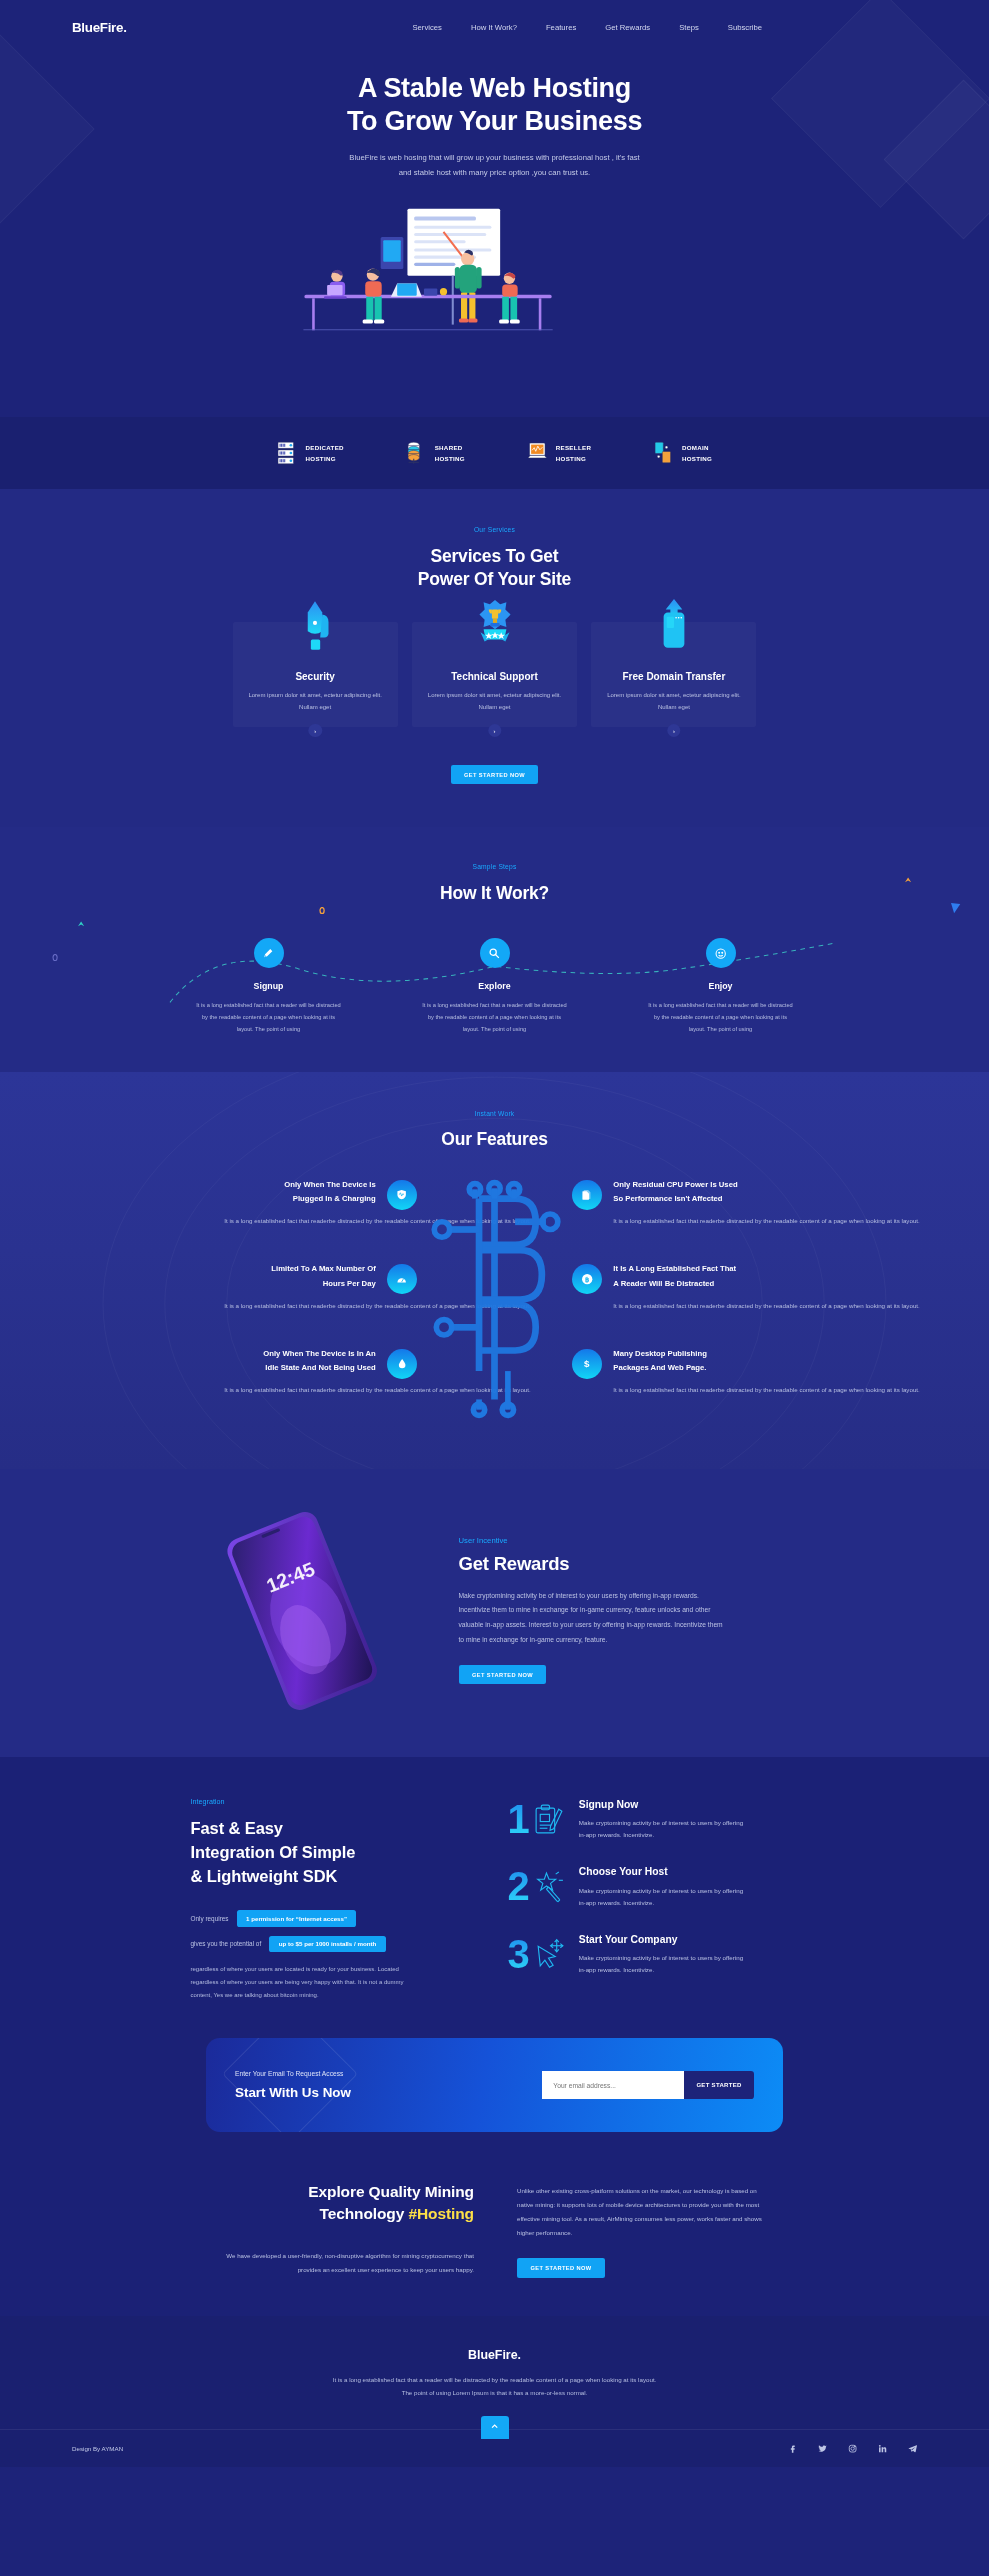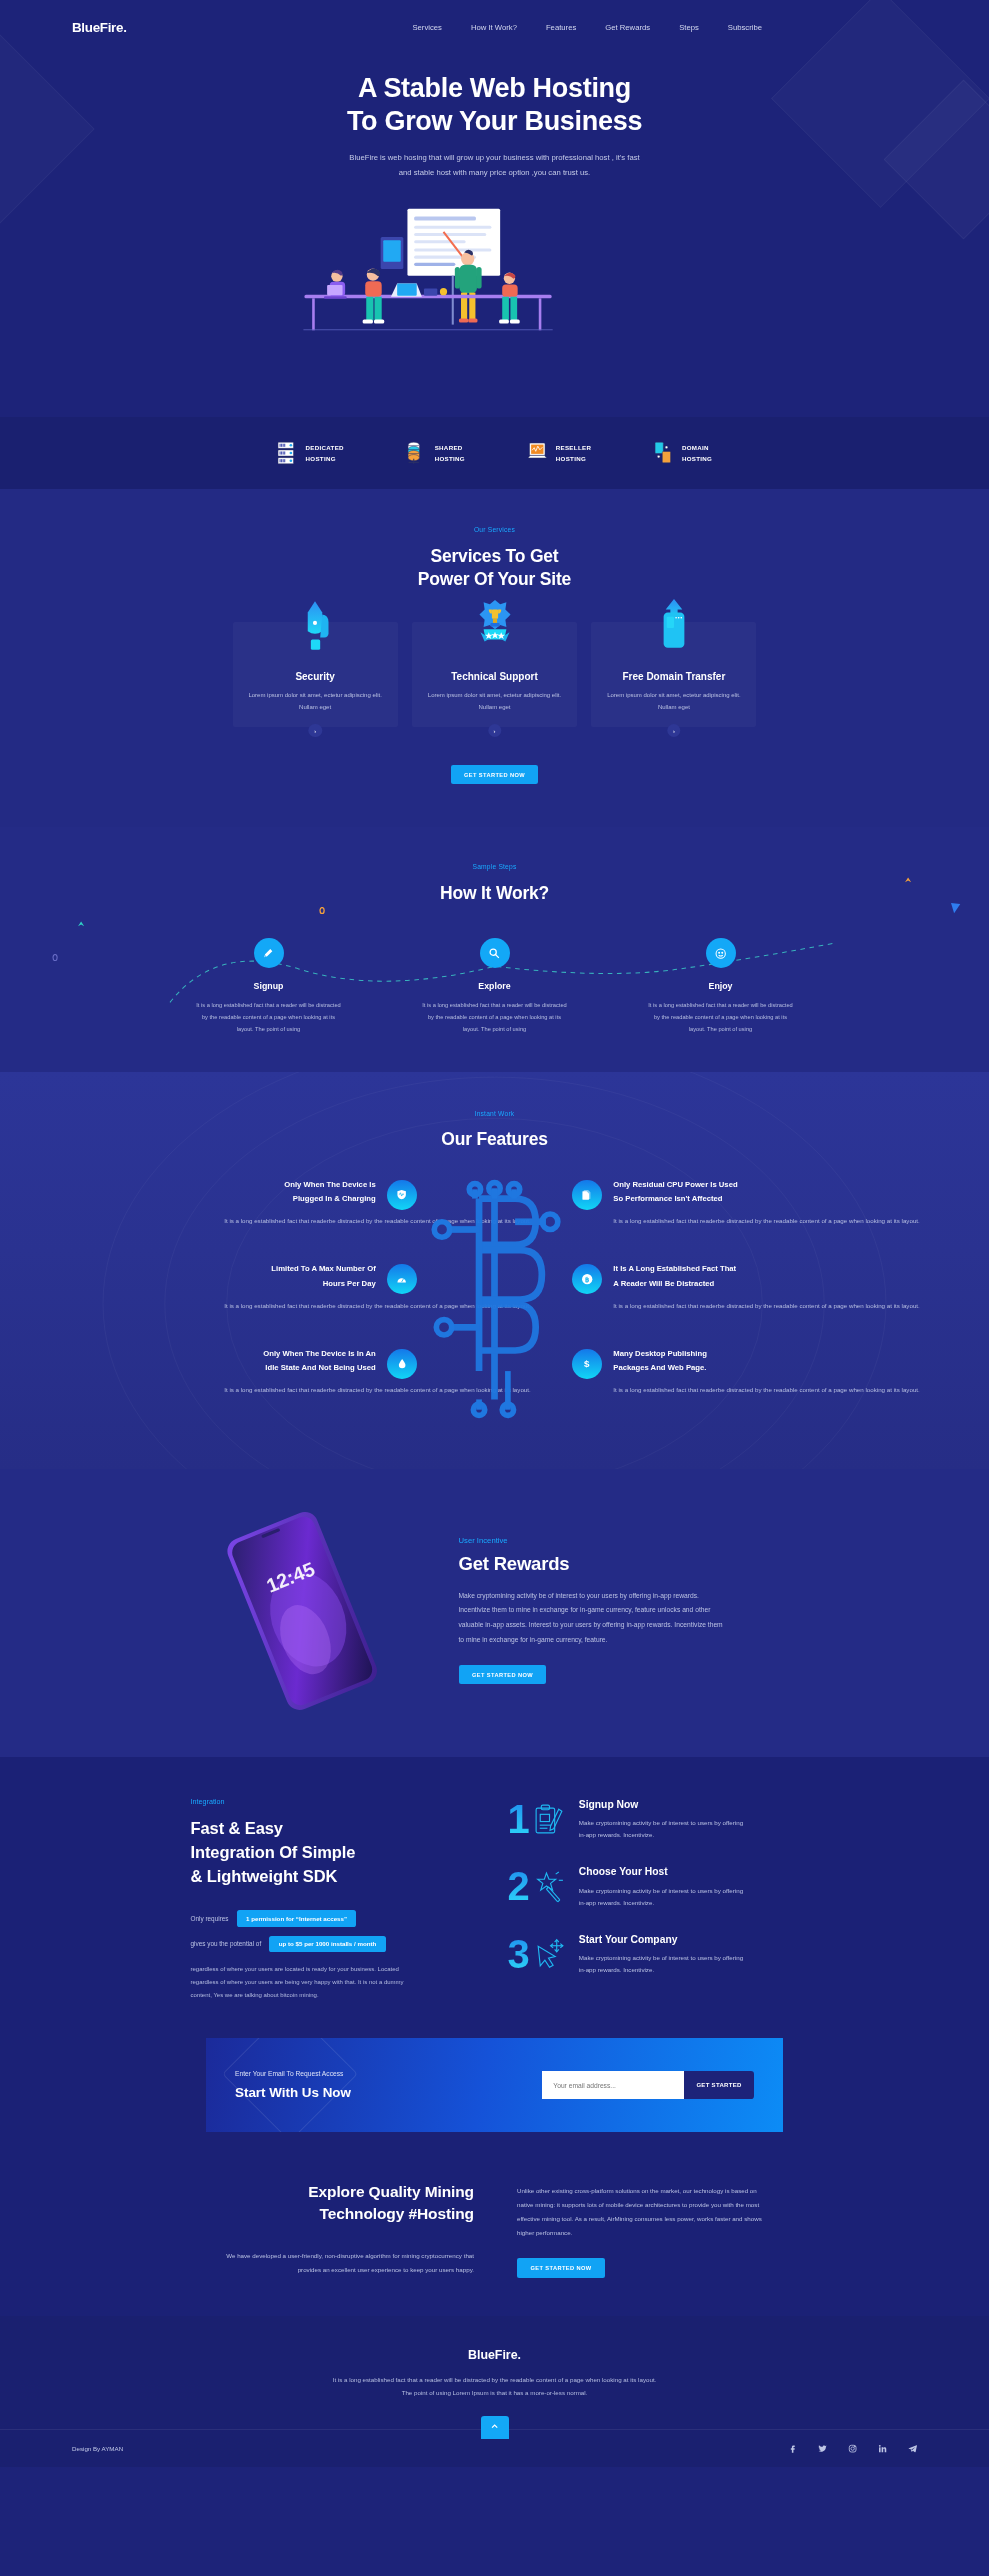--- a/index.html
+++ b/index.html
@@ -273,21 +273,21 @@
   }
   .st-ico { position: absolute; left: 25px; top: 4.1px; }
   .st-title { font-size: 10.3px; font-weight: bold; margin-bottom: 7.2px; }
   .st-text { font-size: 6.2px; line-height: 2.0; color: #b9c1e3; max-width: 170px; }
 
   
   .cta-wrap { background: #1b2176; padding: 0 0 31px 0; }
   .cta {
     width: 577px; margin: 0 auto;
     background: linear-gradient(100deg,#1b2a9a 0%, #1552d8 48%, #0c8cf6 100%);
-    border-radius: 0;
+    border-radius: 14px;
     height: 94px;
     display: flex; align-items: center;
     padding: 0 29px;
     position: relative; overflow: hidden;
   }
   .cta-deco {
     position: absolute; left: 36px; top: -12.4px;
     width: 96px; height: 96px;
     border: 1px solid rgba(255,255,255,0.1);
     transform: rotate(45deg);
@@ -312,21 +312,21 @@
     font-size: 6px; font-weight: bold; letter-spacing: 0.3px;
     border-radius: 0 3.1px 3.1px 0;
     font-family: "Liberation Sans", sans-serif;
   }
 
   
   .explore { background: #1b2176; padding: 15.5px 0 36px 0; }
   .exp-inner { width: 577px; margin: 2px auto; display: flex; gap: 43px; }
   .exp-left { width: 268px; text-align: right; }
   .exp-title { font-size: 15.5px; font-weight: bold; line-height: 1.45; letter-spacing: -0.1px; }
-  .exp-hash { color: #ffffff; }
+  .exp-hash { color: #fde047; }
   .exp-note { font-size: 6.2px; line-height: 2.2; color: #b9c1e3; margin-top: 24px; }
   .exp-right { flex: 1; padding-top: 3.1px; }
   .exp-text { font-size: 6.2px; line-height: 2.3; color: #b9c1e3; max-width: 247px; margin-bottom: 17.5px; }
 
   
   .footer { background: #1a2070; padding: 32px 0 0 0; text-align: center; }
   .f-logo { font-size: 12.4px; font-weight: bold; margin-bottom: 11.3px; }
   .f-text { font-size: 6.2px; line-height: 2.1; color: #b7bfe2; width: 330px; margin: 0 auto; }
   .f-bottom {
     margin-top: 30px;

